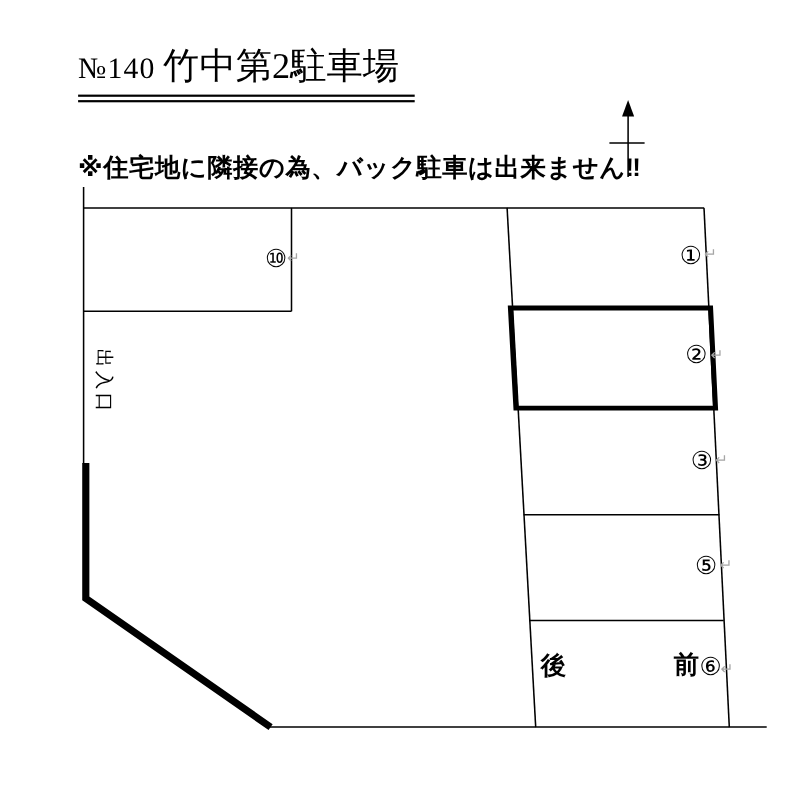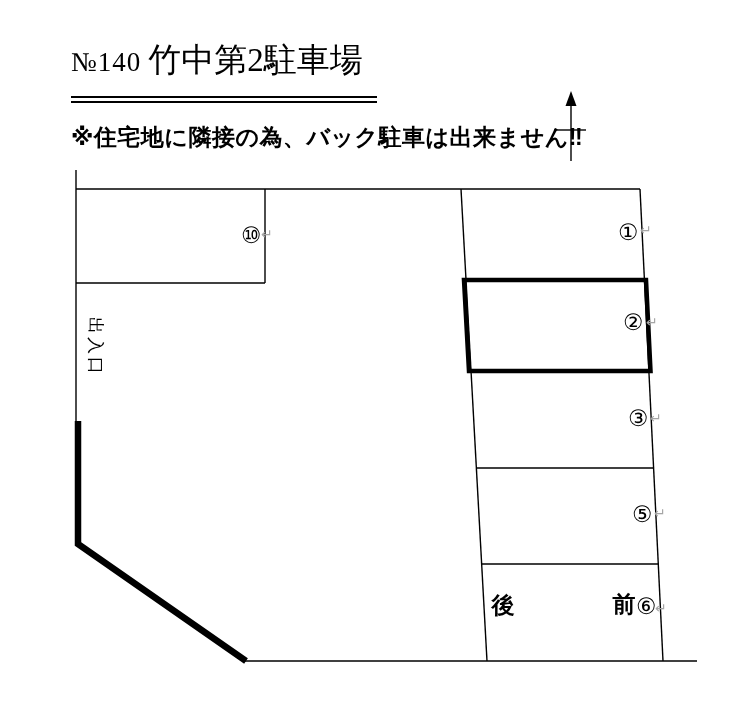--- a/index.html
+++ b/index.html
@@ -13,41 +13,41 @@
     height: 727px;
     background: #ffffff;
     overflow: hidden;
     font-family: "Liberation Sans", "DejaVu Sans", sans-serif;
   }
   .title-block {
     position: absolute;
     left: 71px;
     top: 38px;
     width: 306px;
-    padding-bottom: 13px;
+    padding-bottom: 3px;
     border-bottom: 7px double #000;
     white-space: nowrap;
     color: #000;
   }
   .title-no {
     font-family: "Liberation Serif", "DejaVu Serif", serif;
     font-size: 27px;
     font-weight: 500;
     letter-spacing: 1px;
   }
   .title-name {
     font-family: "Liberation Serif", "DejaVu Serif", serif;
     font-size: 33px;
     font-weight: 500;
     margin-left: 7px;
   }
   .warning {
     position: absolute;
     left: 71px;
-    top: 122px;
+    top: 137px;
     font-size: 23px;
     font-weight: bold;
     color: #000;
     white-space: nowrap;
     letter-spacing: 0.5px;
   }
   svg.diagram {
     position: absolute;
     left: 0;
     top: 0;

